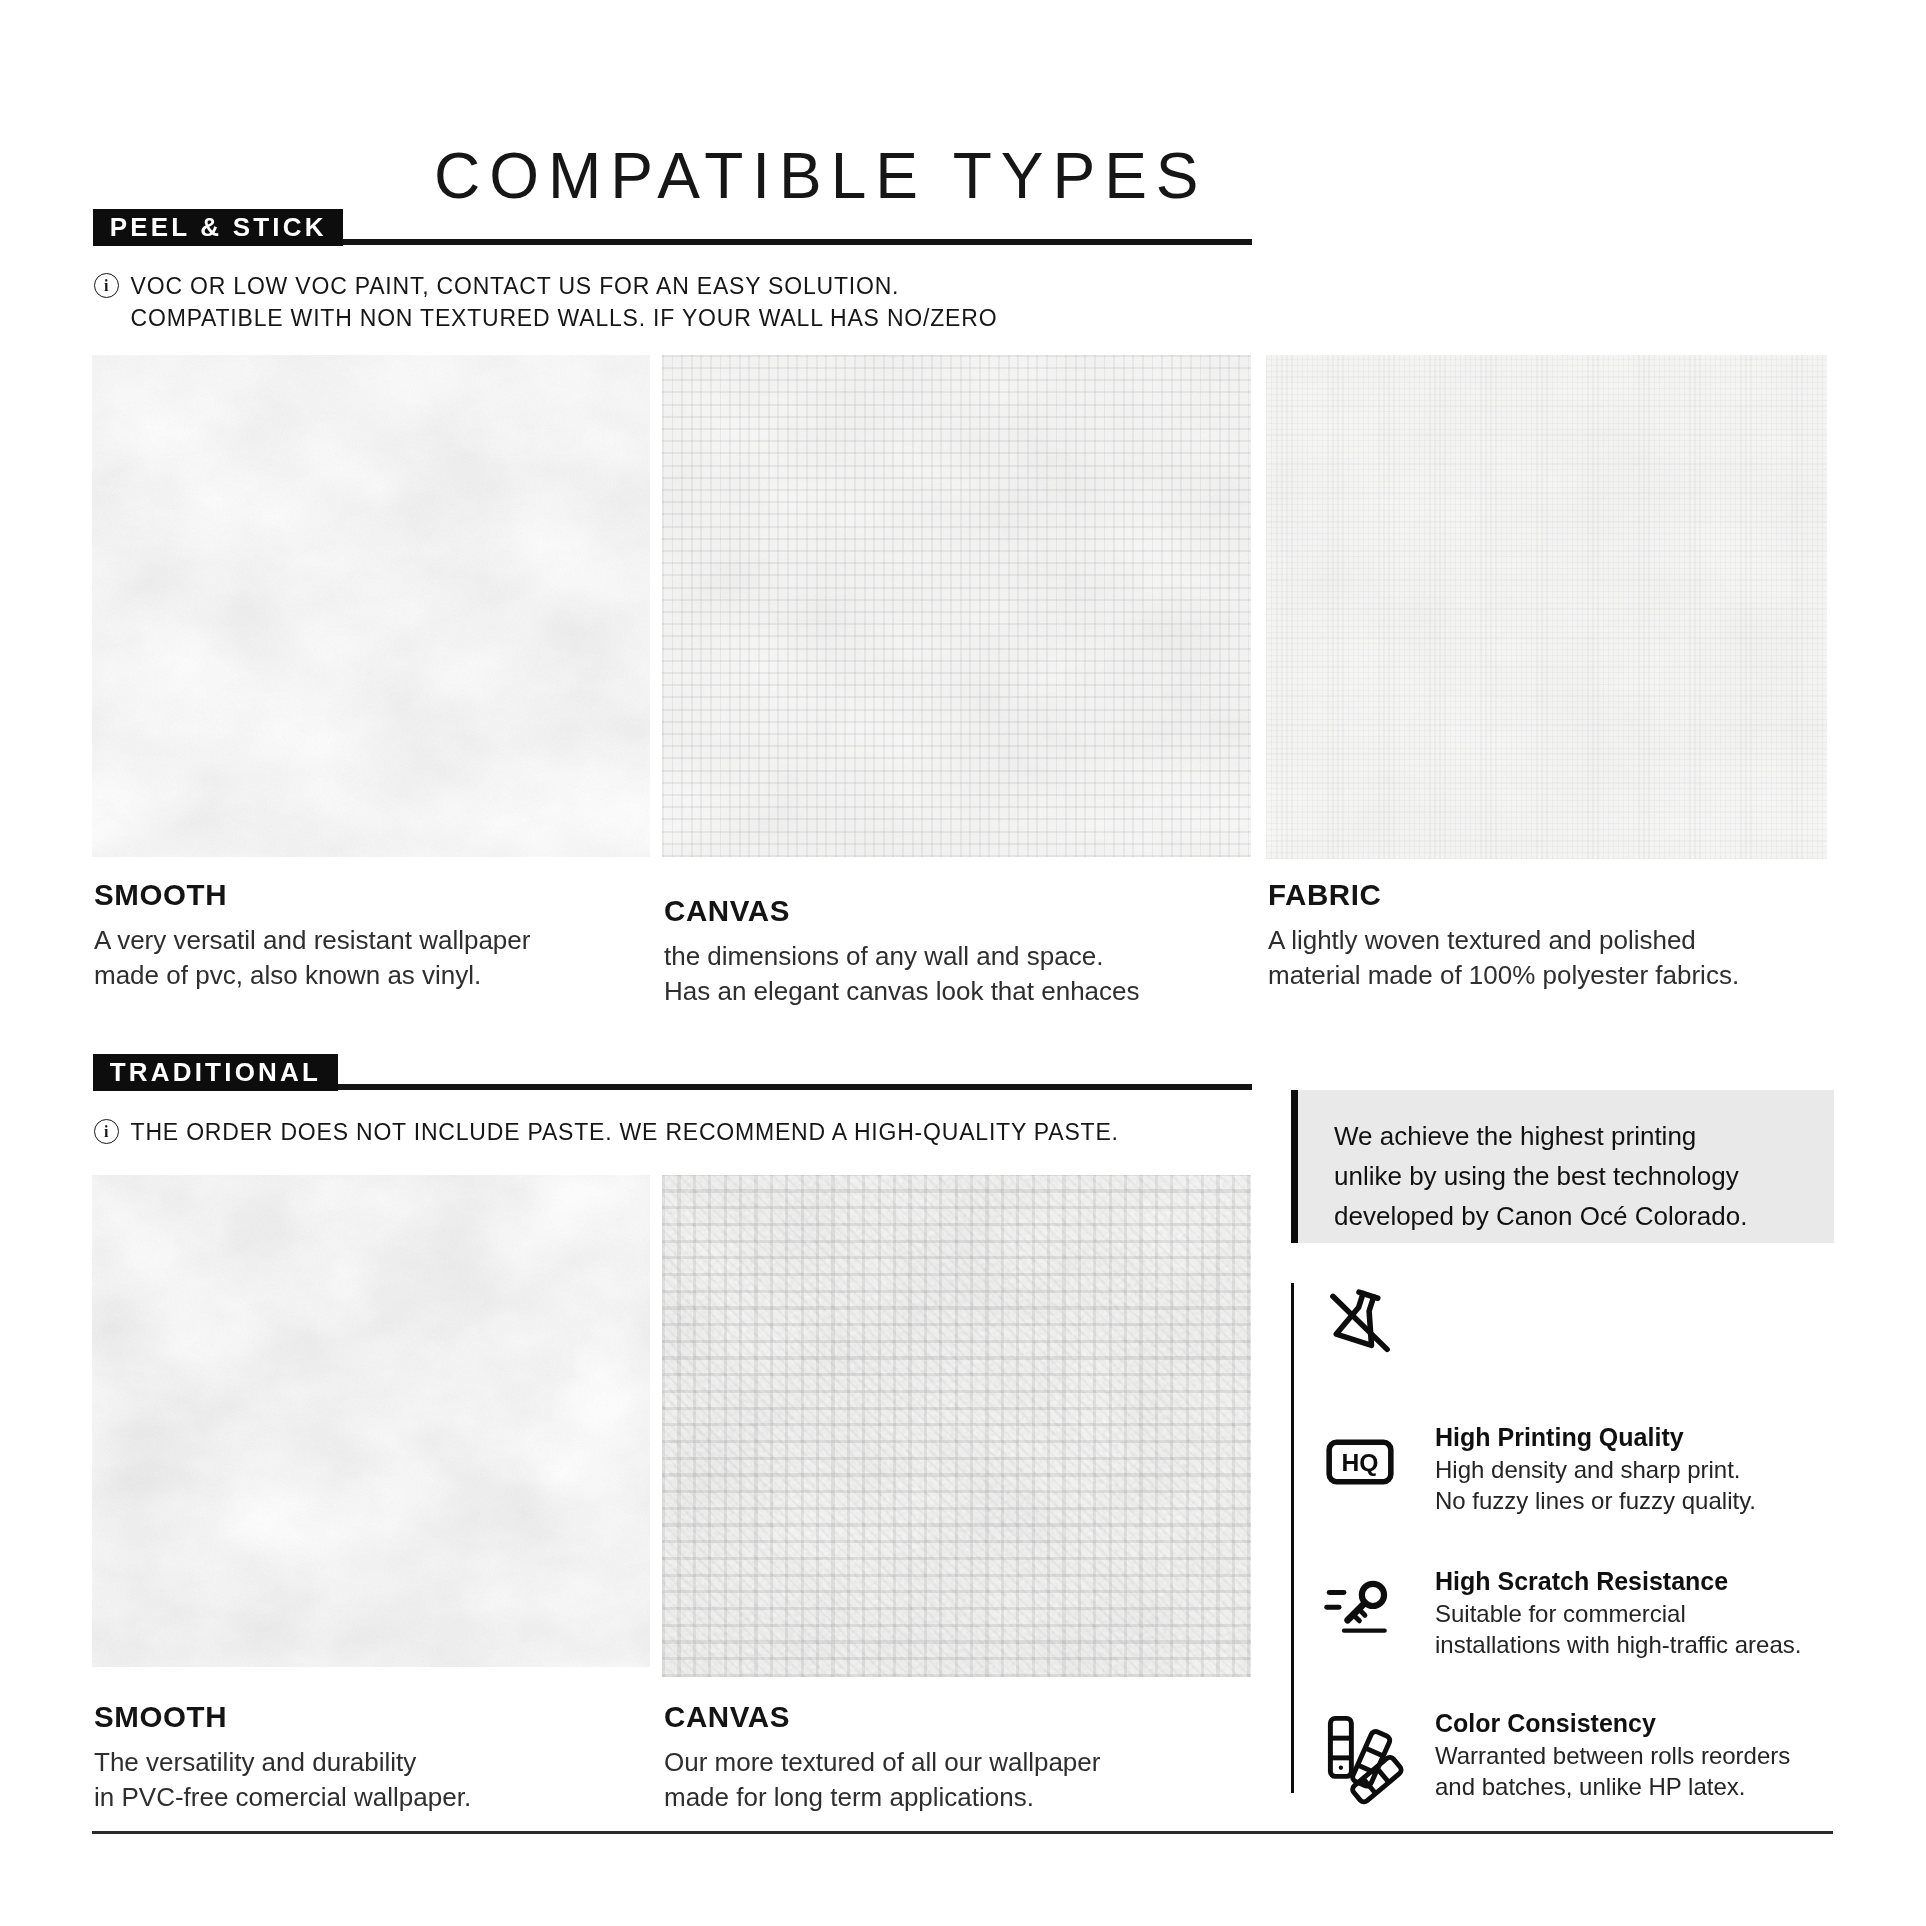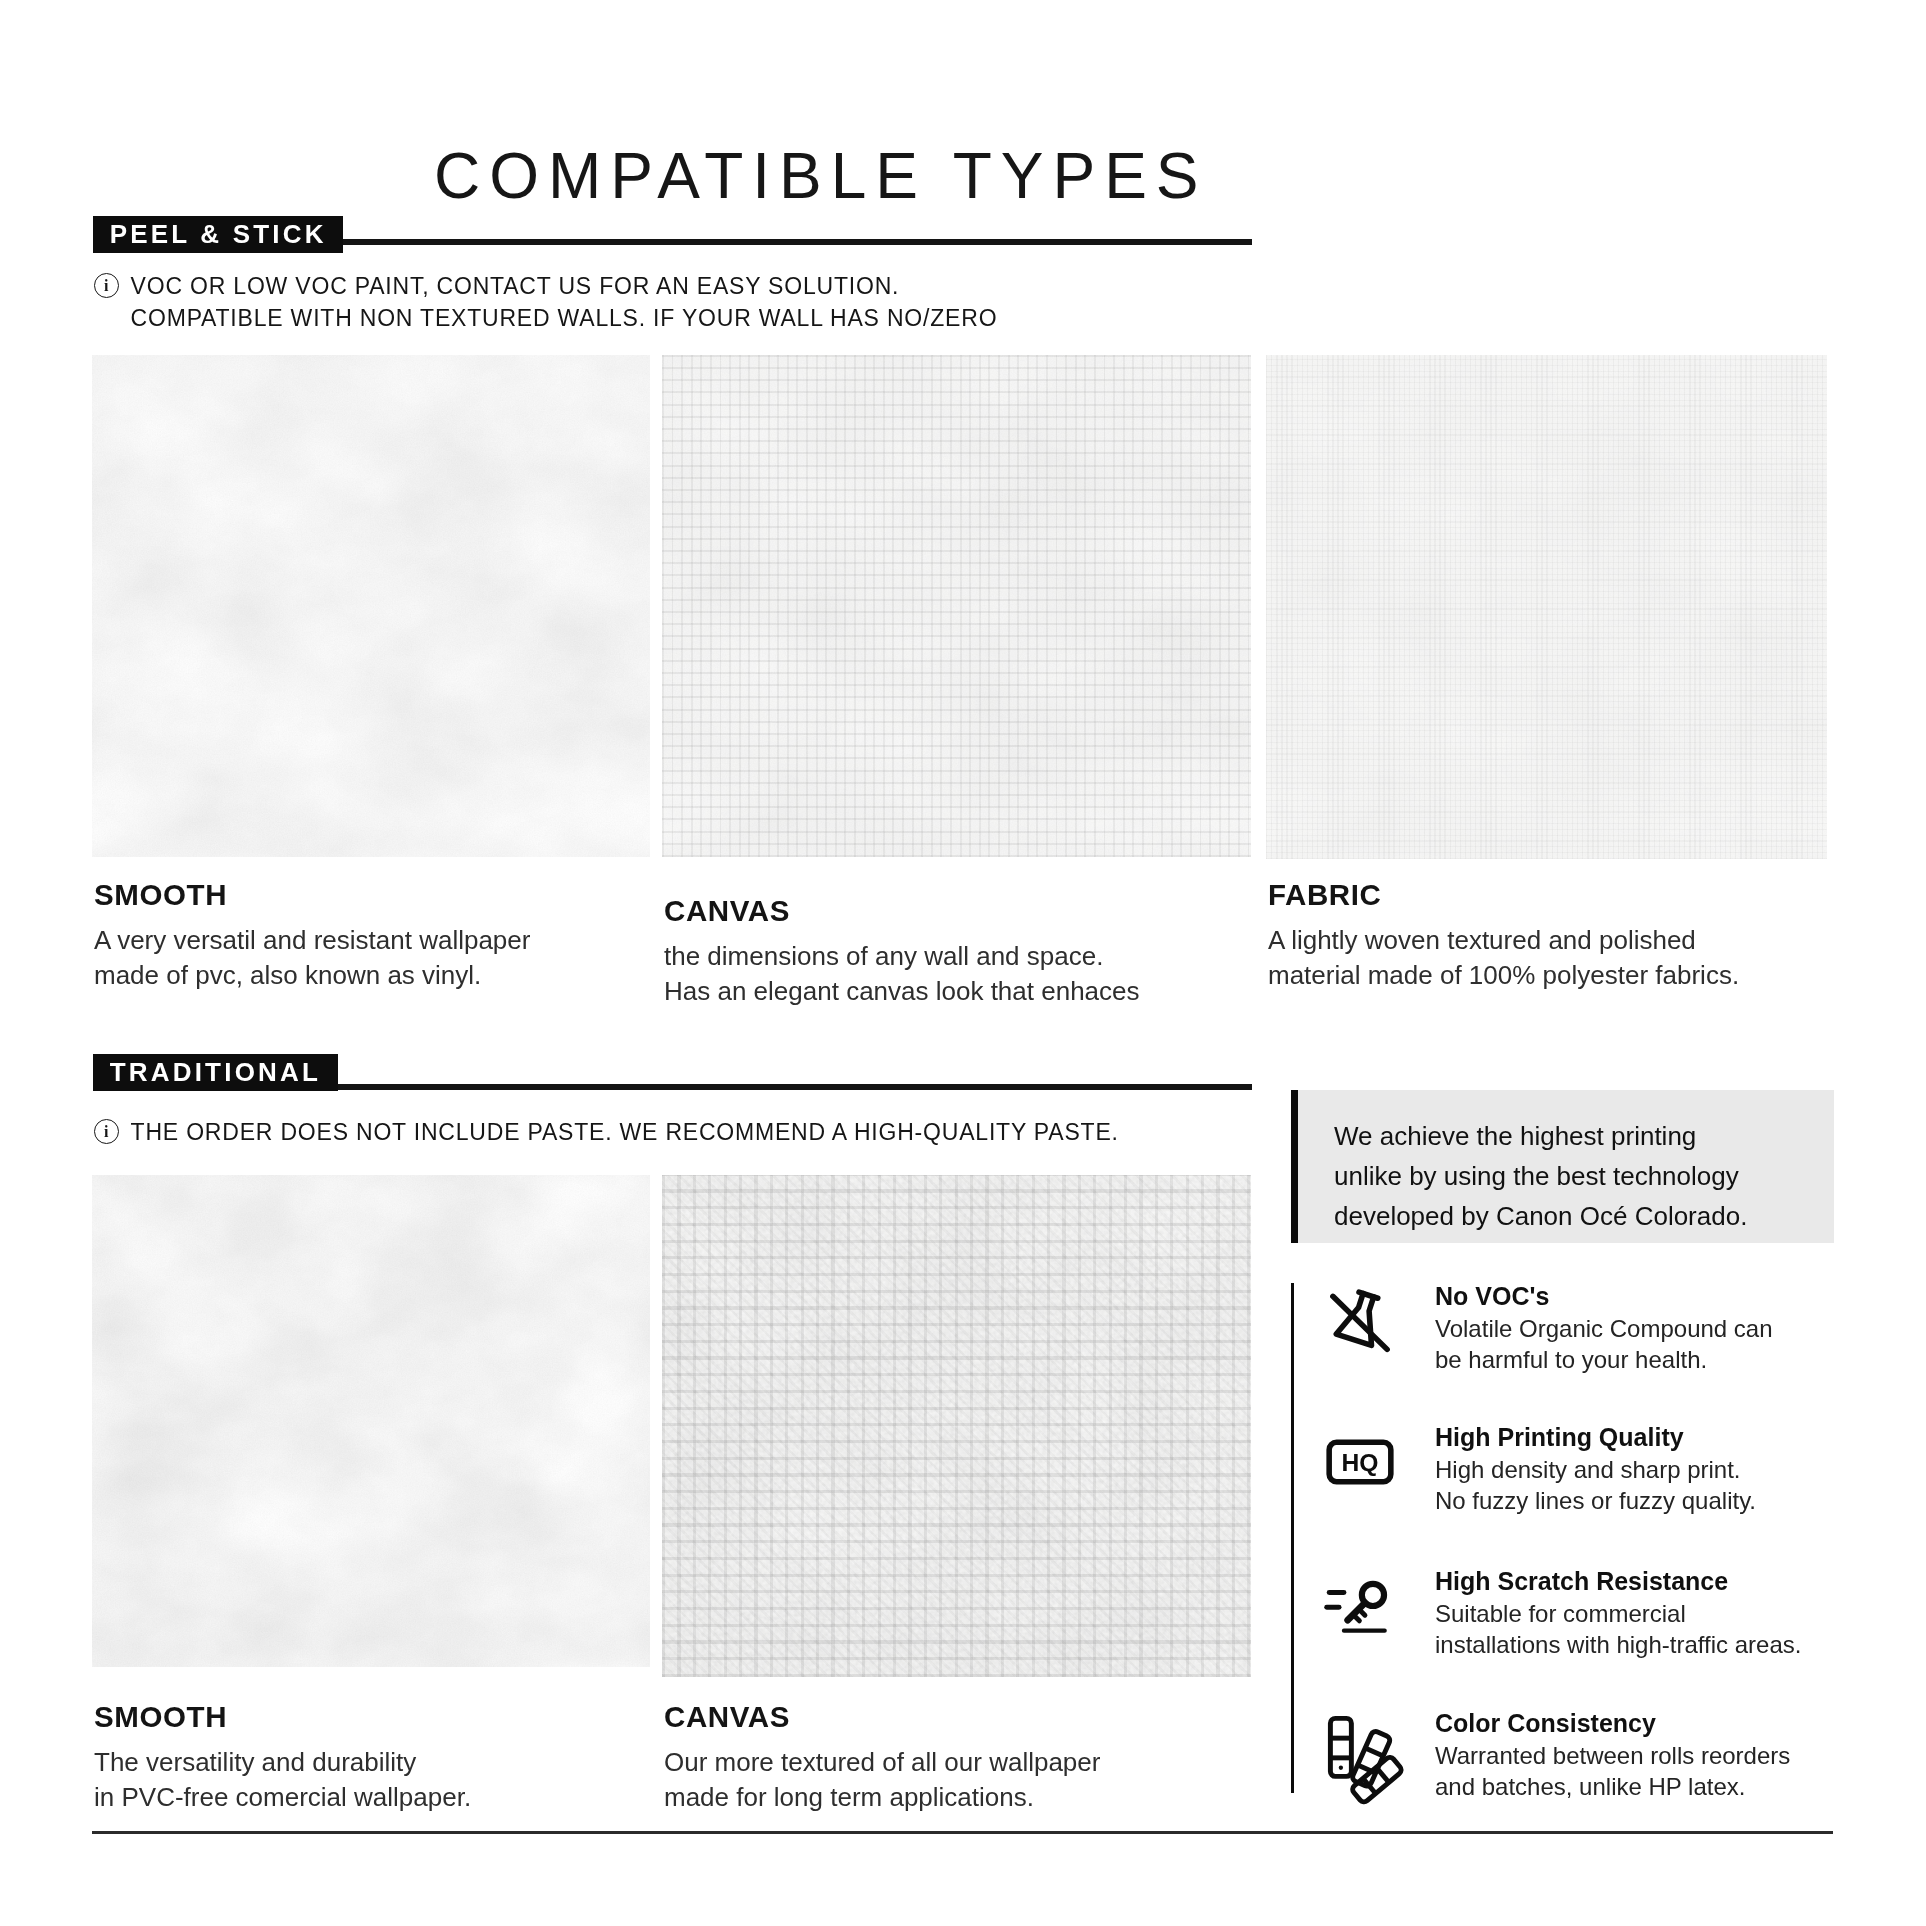--- a/index.html
+++ b/index.html
@@ -115,21 +115,21 @@
         <feFuncB type="linear" slope="0.9" intercept="0.25"></feFuncB>
         <feFuncA type="linear" slope="0" intercept="0.35"></feFuncA>
       </feComponentTransfer>
     </filter>
   </defs>
 </svg>
 
 <h1 class="page-title">COMPATIBLE TYPES</h1>
 
 <div class="label-rule" style="top:239px;"></div>
-<div class="black-label" style="top:216px;">PEEL &amp; STICK</div>
+<div class="black-label" style="top:209px;">PEEL &amp; STICK</div>
 
 <div class="note" style="left:94px;top:270px;">
   <span class="info-badge">
       <span>i</span>
     </span>
   <div>
     <div class="nowrap">VOC OR LOW VOC PAINT, CONTACT US FOR AN EASY SOLUTION.</div>
     <div class="nowrap">COMPATIBLE WITH NON TEXTURED WALLS. IF YOUR WALL HAS NO/ZERO</div>
   </div>
 </div>
@@ -227,25 +227,20 @@
 <div class="v-divider"></div>
 
 <div class="feature" style="top:1280px;">
   <svg class="icon" viewBox="0 0 120 120">
     <g fill="none" stroke="currentColor" stroke-width="9" stroke-linecap="round" stroke-linejoin="round" transform="rotate(18 60 60)">
       <path d="M44 16h32"></path>
       <path d="M51 16v24L30 92h60L69 40V16"></path>
     </g>
     <line x1="16" y1="20" x2="104" y2="106" stroke="currentColor" stroke-width="9" stroke-linecap="round"></line>
   </svg>
-  <div class="ftext">
-    <div class="ftitle nowrap">No VOC's</div>
-    <div class="fline nowrap">Volatile Organic Compound can</div>
-    <div class="fline nowrap">be harmful to your health.</div>
-  </div>
 </div>
 
 <div class="feature" style="top:1421px;">
   <svg class="icon" viewBox="0 0 120 120">
     <rect x="10" y="28" width="100" height="64" rx="12" fill="none" stroke="currentColor" stroke-width="9"></rect>
     <text x="60" y="74" text-anchor="middle" font-size="40" font-weight="bold" fill="currentColor" font-family="Liberation Sans, sans-serif">HQ</text>
   </svg>
   <div class="ftext">
     <div class="ftitle nowrap">High Printing Quality</div>
     <div class="fline nowrap">High density and sharp print.</div>

